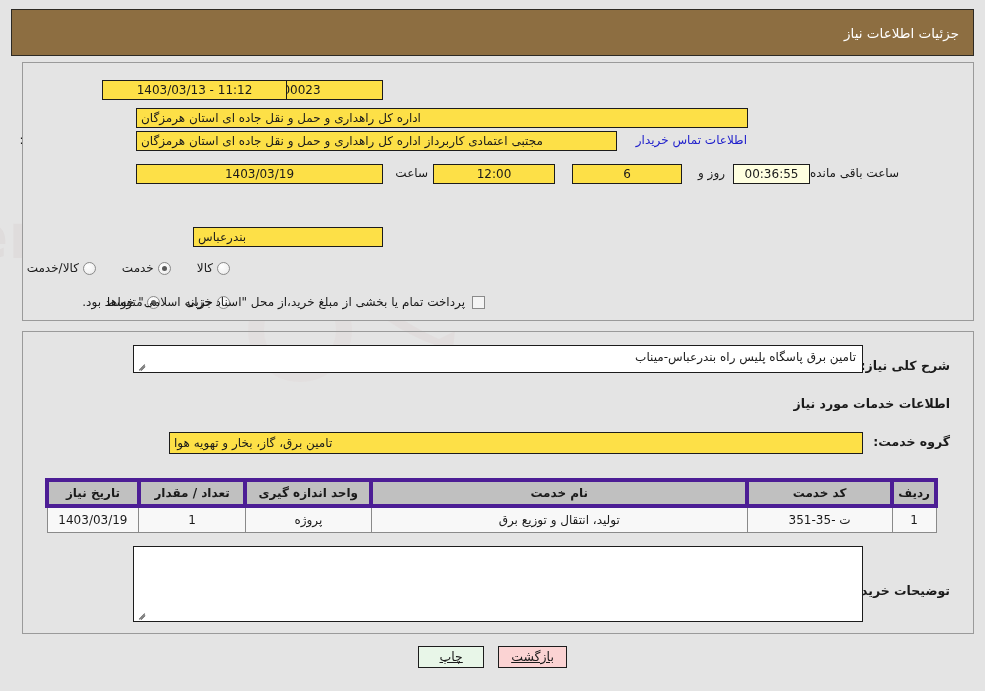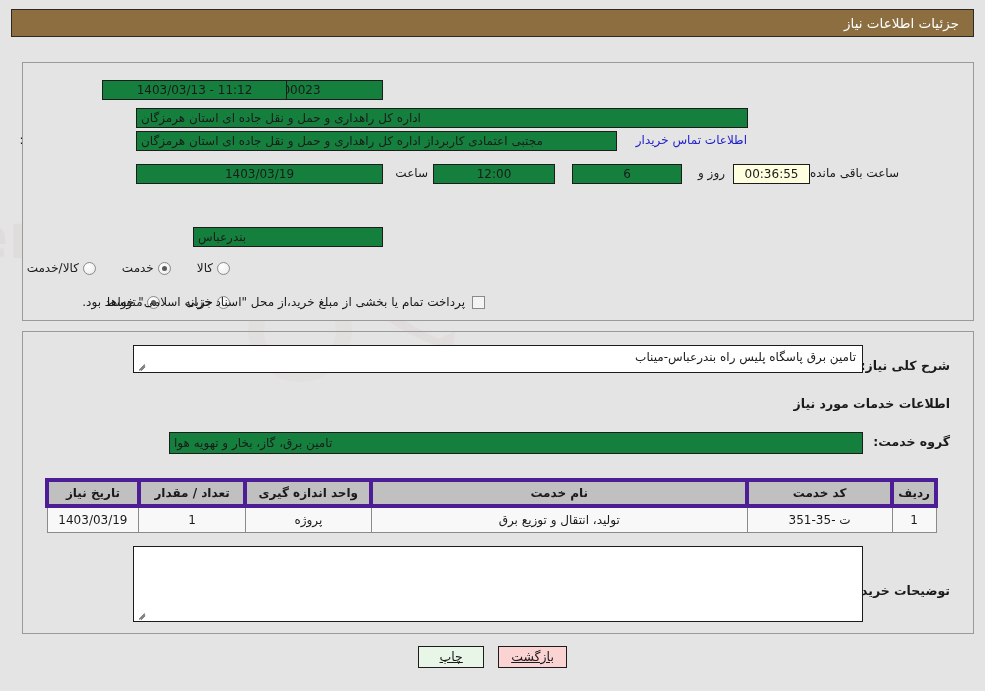--- a/index.html
+++ b/index.html
@@ -26,21 +26,21 @@
     width: 985px; height: 220px;
     pointer-events: none;
     opacity: .30;
     z-index: 0;
   }
 
   
   .titlebar {
     position: absolute;
     left: 11px; top: 9px;
-    width: 963px; height: 28px;
+    width: 963px; height: 47px;
     background: #8d6e41;
     border: 1px solid #2d2a24;
     color: #ffffff;
     display: flex;
     align-items: center;
     justify-content: flex-start;
     padding: 0 14px;
     font-size: 13.5px;
     z-index: 3;
   }
@@ -63,21 +63,21 @@
     white-space: nowrap;
   }
   .lbl {
     color: #1a1a1a;
     font-size: 12px;
     text-align: right;
     white-space: nowrap;
   }
   .lbl.wrap { white-space: normal; line-height: 1.25; }
   .fld {
-    background: #15803d;
+    background: #fde047;
     border: 1px solid #1c1c1c;
     height: 20px;
     line-height: 18px;
     padding: 0 4px;
     font-size: 12px;
     color: #1a1a1a;
     overflow: hidden;
     text-overflow: clip;
     white-space: nowrap;
   }

